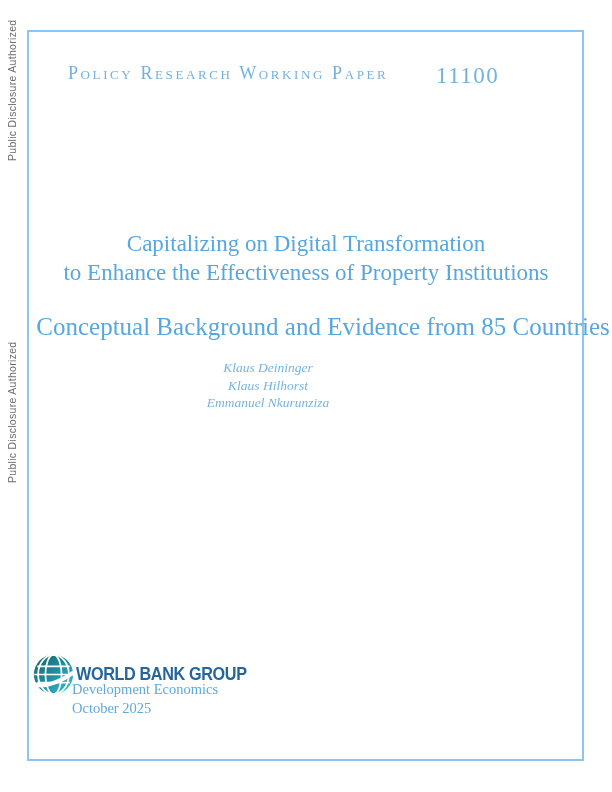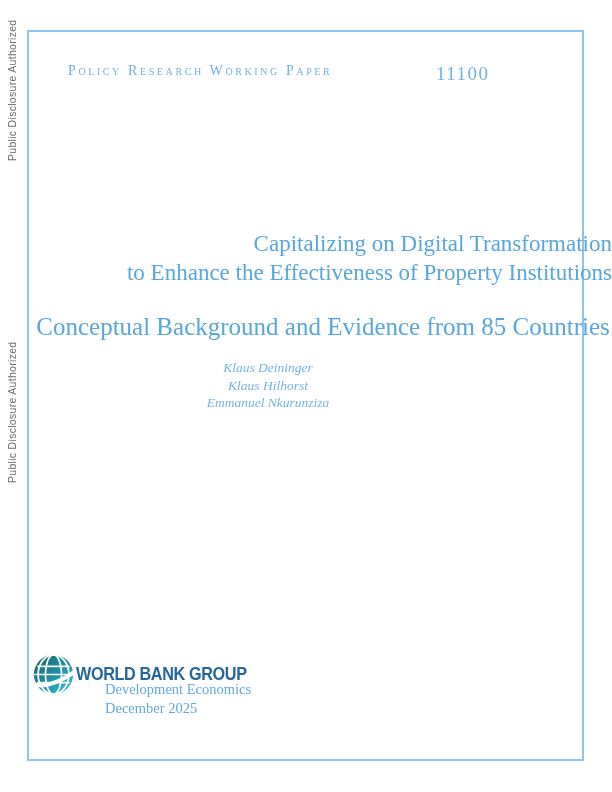--- a/index.html
+++ b/index.html
@@ -31,38 +31,38 @@
     letter-spacing: 0.3px;
     color: #6a6c6f;
   }
   .vlabel.v1 { top: 161px; }
   .vlabel.v2 { top: 483px; }
   .series {
     position: absolute;
     left: 68px;
     top: 63px;
     font-variant: small-caps;
-    font-size: 14px;
+    font-size: 18px;
     letter-spacing: 2.6px;
     color: #72b1e0;
   }
   .paper-no {
     position: absolute;
     left: 436px;
     top: 63px;
-    font-size: 19px;
+    font-size: 23px;
     letter-spacing: 1.5px;
     color: #72b1e0;
   }
   .title {
     position: absolute;
     left: 0;
     top: 229px;
     width: 612px;
-    text-align: right;
+    text-align: center;
     font-size: 23px;
     line-height: 29px;
     color: #57a7de;
   }
   .subtitle {
     position: absolute;
     left: 17px;
     top: 313px;
     width: 612px;
     text-align: center;
@@ -99,21 +99,20 @@
     margin-left: 2px;
     white-space: nowrap;
   }
   .footer-lines {
     position: absolute;
     left: 72px;
     top: 680px;
     font-size: 14.5px;
     line-height: 18.5px;
     color: #60a9dc;
-    margin-left: 33px;
   }
 </style>
 </head>
 <body>
 
 <div class="page">
 
   <span class="vlabel v1">Public Disclosure Authorized</span>
 
   <span class="vlabel v2">Public Disclosure Authorized</span>
@@ -154,16 +153,16 @@
         <line x1="1.5" y1="24" x2="46.5" y2="24"></line>
         <line x1="5" y1="33.5" x2="43" y2="33.5"></line>
       </g>
       <path d="M -3 34 C 10 40 26 37 50 20" stroke="#ffffff" stroke-width="5" fill="none"></path>
     </svg>
     <span class="org">WORLD BANK GROUP</span>
   </div>
 
   <div class="footer-lines">
     <div>Development Economics</div>
-    <div>December 2025</div>
+    <div>October 2025</div>
   </div>
 
 </div>
 
 </body></html>

